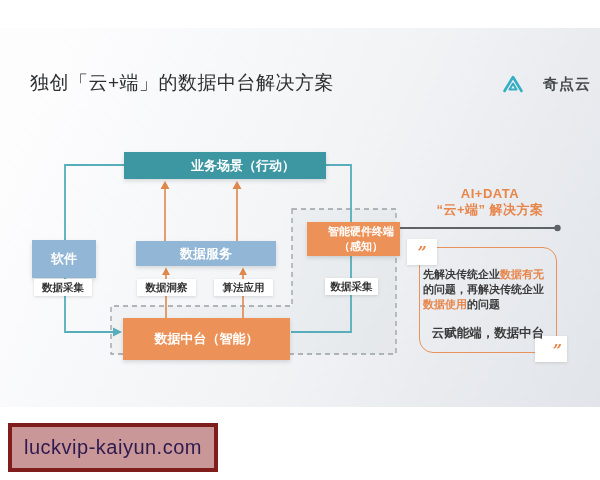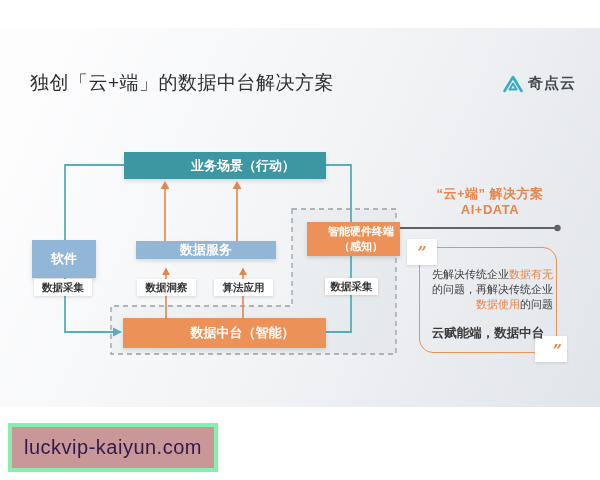--- a/index.html
+++ b/index.html
@@ -10,21 +10,21 @@
   }
   .slide{
     position:absolute;left:0;top:28px;width:600px;height:379px;
     background:linear-gradient(115deg,#fdfdfe 8%,#f1f3f5 55%,#e1e4e9 100%);
   }
   .title{
     position:absolute;left:30px;top:70px;
     font-size:19px;font-weight:normal;color:#2d2f31;letter-spacing:.5px;
   }
   .logo{
-    position:absolute;left:502px;top:74px;display:flex;align-items:flex-start;gap:4px;
+    position:absolute;left:502px;top:74px;display:flex;align-items:center;gap:19px;
   }
   .logo-text{font-size:15px;font-weight:bold;color:#44494c;letter-spacing:1px;}
   svg.connectors{position:absolute;left:0;top:0;width:600px;height:480px;}
   .box{
     position:absolute;display:flex;align-items:center;justify-content:center;
     color:#fff;font-weight:bold;box-shadow:0 2px 4px rgba(60,70,80,.18);
   }
   .teal{background:#3d97a3;font-size:13px;}
   .blue{background:#92b6d5;font-size:13px;}
   .orangebg{background:#ec9157;}
@@ -42,30 +42,30 @@
     position:absolute;left:419px;top:247px;width:138px;height:106px;
     border:1.5px solid #e8935c;border-radius:14px;box-sizing:border-box;
   }
   .qmark{
     position:absolute;background:#fff;box-shadow:0 1px 3px rgba(0,0,0,.12);
     display:flex;align-items:center;justify-content:center;
     color:#e8854a;font-family:"DejaVu Serif",serif;font-style:italic;
     font-weight:bold;font-size:16px;
   }
   .qtext{
-    position:absolute;left:423px;top:267px;width:130px;text-align:right;
-    font-size:11px;font-weight:normal;color:#3a3a3a;line-height:15px;
+    position:absolute;left:423px;top:267px;width:130px;text-align:left;
+    font-size:11px;font-weight:bold;color:#3a3a3a;line-height:15px;
   }
   .hl{color:#e8854a;}
   .qfooter{
     position:absolute;left:419px;top:325px;width:138px;text-align:center;
     font-size:12.5px;font-weight:bold;color:#3a3a3a;
   }
   .wm-frame{
-    position:absolute;left:8px;top:423px;width:210px;height:49px;background:#86efac;
+    position:absolute;left:8px;top:423px;width:210px;height:49px;background:#7f1d1d;
   }
   .wm-inner{
     position:absolute;left:4px;top:4px;right:4px;bottom:4px;background:#c99797;
     display:flex;align-items:center;justify-content:center;
     font-size:20px;color:#2e1a4f;letter-spacing:.5px;
   }
 </style>
 </head>
 <body>
 
@@ -110,40 +110,40 @@
       <path d="M7.5 15.5 L11 9.5 L14.5 15.5 Z" fill="none" stroke="#35aec4" stroke-width="2" stroke-linejoin="round"></path>
     </svg>
   </span>
   <span class="logo-text">奇点云</span>
 </div>
 
 <div class="box teal" style="left:124px;top:152px;width:166px;height:27px;padding-left:36px;">业务场景（行动）</div>
 
 <div class="box blue" style="left:32px;top:240px;width:64px;height:38px;">软件</div>
 
-<div class="box blue" style="left:136px;top:241px;width:140px;height:18px;">数据服务</div>
+<div class="box blue" style="left:136px;top:241px;width:140px;height:25px;">数据服务</div>
 
 <div class="wbox" style="left:34px;top:279px;width:58px;height:17px;">数据采集</div>
 
 <div class="wbox" style="left:137px;top:279px;width:59px;height:17px;">数据洞察</div>
 
 <div class="wbox" style="left:214px;top:279px;width:59px;height:17px;">算法应用</div>
 
 <div class="box orangebg hw" style="left:307px;top:222px;width:78px;height:34px;">
   <div>智能硬件终端</div>
   <div>（感知）</div>
 </div>
 
 <div class="wbox" style="left:325px;top:278px;width:53px;height:17px;">数据采集</div>
 
-<div class="box orangebg" style="left:123px;top:318px;width:167px;height:30px;font-size:13px;padding-left:36px;">数据中台（智能）</div>
+<div class="box orangebg" style="left:123px;top:318px;width:167px;height:42px;font-size:13px;">数据中台（智能）</div>
 
 <div class="headline">
+  <div>AI+DATA</div>
   <div>“云+端” 解决方案</div>
-  <div>AI+DATA</div>
 </div>
 
 <div class="quotebox"></div>
 
 <div class="qmark" style="left:407px;top:239px;width:30px;height:26px;">”</div>
 
 <div class="qmark" style="left:535px;top:336px;width:32px;height:26px;align-items:flex-end;justify-content:flex-end;padding:0 5px 2px 0;box-sizing:border-box;">”</div>
 
 <div class="qtext">
   <span>先解决传统企业</span><span class="hl">数据有无</span><span>的问题，再解决传统企业</span><span class="hl">数据使用</span><span>的问题</span>

